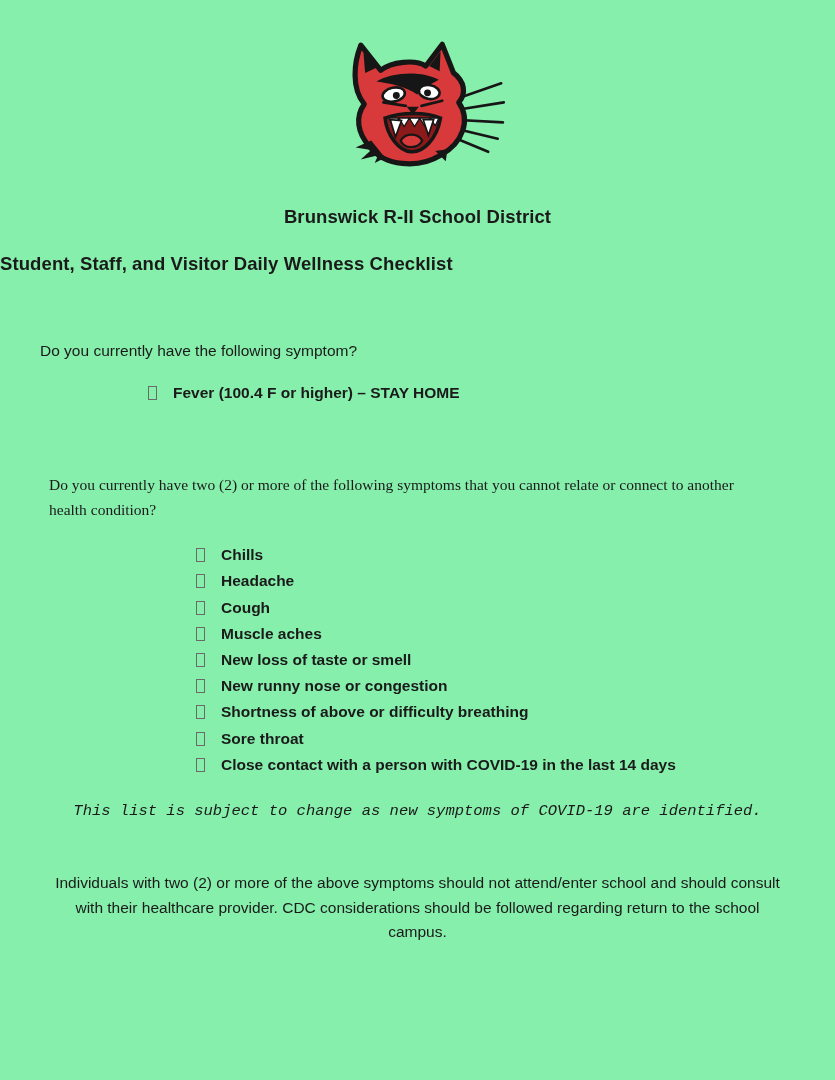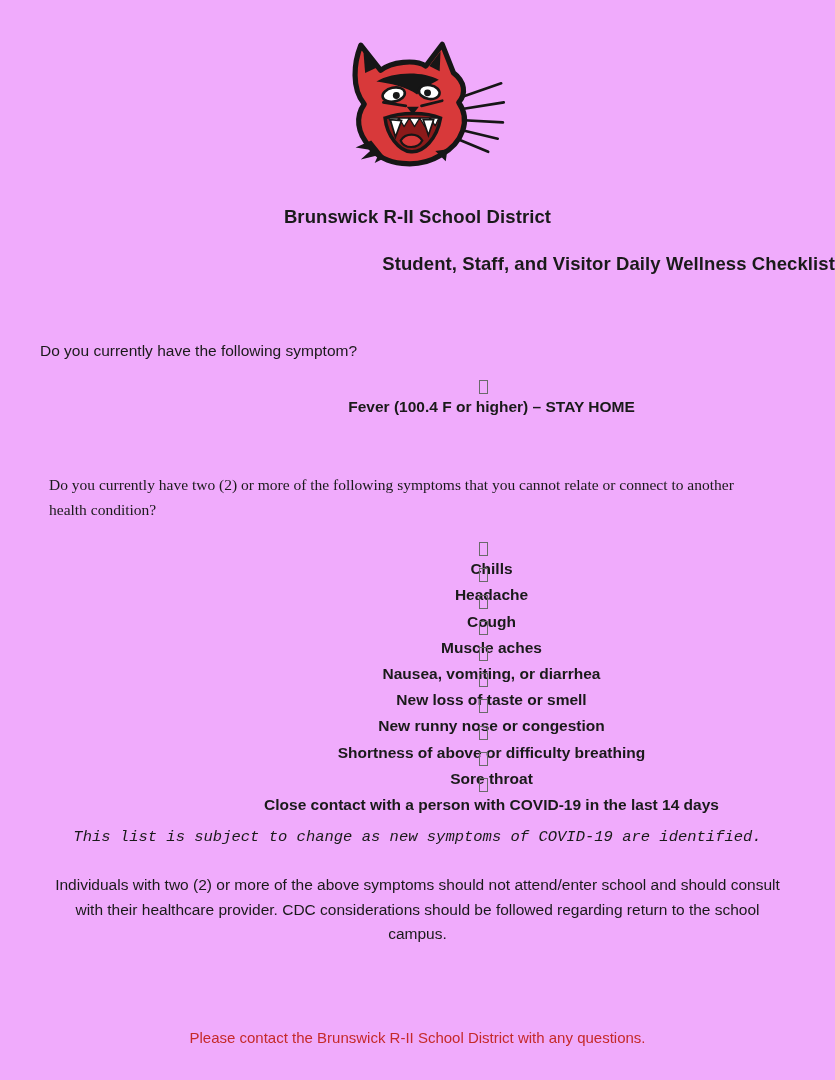--- a/index.html
+++ b/index.html
@@ -2,85 +2,84 @@
 <html><head>
 <meta charset="utf-8">
 <style>
   * { margin: 0; padding: 0; box-sizing: border-box; }
   html, body { background: #ffffff; }
   .page {
     position: relative;
     width: 835px;
     height: 1080px;
     margin: 0 auto;
-    background: #f0abfc;
+    background: #86efac;
     font-family: "Liberation Sans", sans-serif;
     color: #1a1a1a;
     overflow: hidden;
   }
   .logo-wrap {
     width: 200px;
     height: 130px;
     margin: 40px auto 0 auto;
   }
   .logo-wrap svg { width: 100%; height: 100%; display: block; }
   h1.district {
     margin-top: 36px;
     text-align: center;
     font-size: 18.5px;
     font-weight: bold;
     letter-spacing: 0.1px;
   }
   h2.checklist {
     margin-top: 25px;
-    text-align: right;
+    text-align: left;
     font-size: 18.5px;
     font-weight: bold;
     letter-spacing: 0.1px;
   }
   .question {
     margin: 0 70px 0 49px;
     font-size: 15.5px;
     line-height: 25px;
     font-weight: normal;
   }
   .q1 { margin-top: 63px; margin-left: 40px; }
   .q2 { margin-top: 66px; width: 715px; font-family: Liberation Serif, serif; }
   .check-row {
     display: flex;
     align-items: center;
     padding-left: 148px;
     line-height: 26.2px;
     height: 26.2px;
-    flex-direction: column;
   }
   .fever-row { margin-top: 17px; }
   .cbox {
     display: inline-block;
     width: 9px;
     height: 14px;
     border: 1px solid #6a6a6a;
     margin-right: 16px;
     flex: 0 0 auto;
   }
   .item-label {
     font-weight: bold;
     font-size: 15.5px;
     white-space: nowrap;
   }
-  .symptom-list { margin-top: 20px; }
+  .symptom-list { margin-top: 20px; padding-left: 48px; }
   .note {
     margin-top: 24px;
     text-align: center;
     font-style: italic;
     font-size: 15.5px;
     font-family: Liberation Mono, monospace;
   }
   .para {
-    margin: 27px auto 0 auto;
+    margin: 51px auto 0 auto;
     max-width: 742px;
     text-align: center;
     font-size: 15.5px;
     line-height: 24.7px;
   }
   .footer-line {
     margin-top: 82px;
     text-align: center;
     font-size: 15px;
     color: #c52a2a;
@@ -166,24 +165,20 @@
       <div class="check-row">
         <span class="cbox"></span>
         <span class="item-label">Cough</span>
       </div>
 
       <div class="check-row">
         <span class="cbox"></span>
         <span class="item-label">Muscle aches</span>
       </div>
 
-      <div class="check-row">
-        <span class="cbox"></span>
-        <span class="item-label">Nausea, vomiting, or diarrhea</span>
-      </div>
 
       <div class="check-row">
         <span class="cbox"></span>
         <span class="item-label">New loss of taste or smell</span>
       </div>
 
       <div class="check-row">
         <span class="cbox"></span>
         <span class="item-label">New runny nose or congestion</span>
       </div>
@@ -201,15 +196,14 @@
       <div class="check-row">
         <span class="cbox"></span>
         <span class="item-label">Close contact with a person with COVID-19 in the last 14 days</span>
       </div>
     </div>
 
   <p class="note">This list is subject to change as new symptoms of COVID-19 are identified.</p>
 
   <p class="para">Individuals with two (2) or more of the above symptoms should not attend/enter school and should consult with their healthcare provider. CDC considerations should be followed regarding return to the school campus.</p>
 
-  <p class="footer-line">Please contact the Brunswick R-II School District with any questions.</p>
 
 </div>
 
 </body></html>

